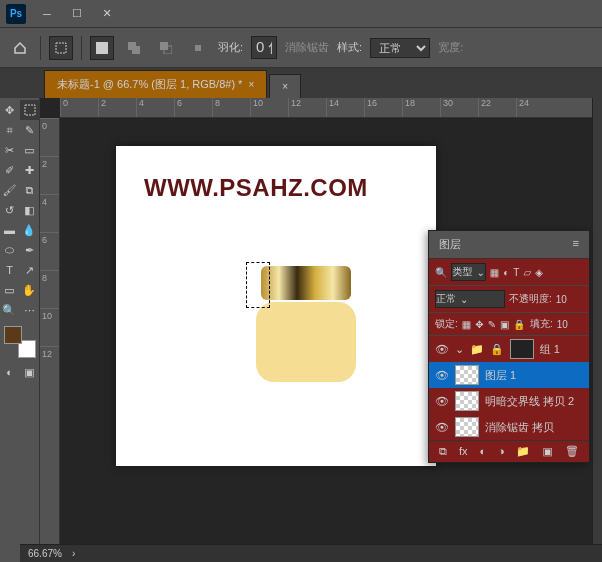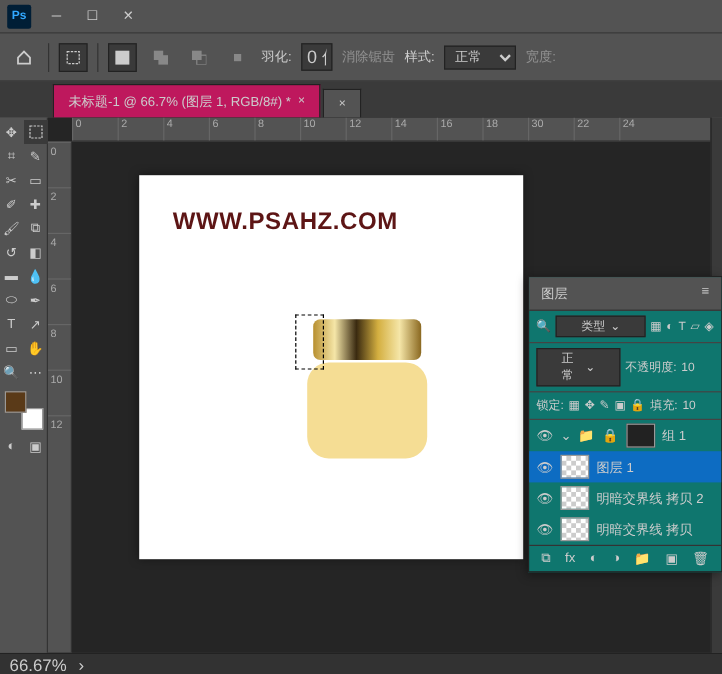--- a/index.html
+++ b/index.html
@@ -12,46 +12,46 @@
 .winctrl div { width: 30px; height: 28px; display: flex; align-items: center; justify-content: center; }
 .optbar { height: 40px; background: #535353; display: flex; align-items: center; padding: 0 8px; gap: 8px; border-bottom: 1px solid #333; }
 .icon-btn { width: 24px; height: 24px; display: flex; align-items: center; justify-content: center; border: 1px solid transparent; }
 .icon-btn.active { background: #3a3a3a; border: 1px solid #222; }
 .sep { width: 1px; height: 24px; background: #333; }
 .opt-input { background: #3a3a3a; border: 1px solid #222; color: #ccc; padding: 2px 4px; width: 26px; font-size: 15px; }
 .opt-select { background: #3a3a3a; border: 1px solid #222; color: #ccc; padding: 2px 4px; width: 60px; font-size: 11px; }
 .disabled { opacity: 0.5; }
 .tabbar { height: 30px; background: #3a3a3a; display: flex; align-items: flex-end; padding-left: 44px; }
 .tab { padding: 6px 12px; font-size: 11px; background: #535353; border: 1px solid #222; border-bottom: none; margin-right: 2px; display: flex; align-items: center; gap: 6px; }
-.tab.active { background: #be185d; }
+.tab.active { background: #a16207; }
 .tab-close { font-size: 10px; }
 .mainarea { display: flex; height: 446px; }
 .toolbar { width: 40px; background: #535353; border-right: 1px solid #333; display: flex; flex-direction: column; align-items: center; padding-top: 2px; }
 .tool-row { display: flex; }
 .tool { width: 20px; height: 20px; display: flex; align-items: center; justify-content: center; position: relative; }
 .tool.active { background: #3a3a3a; }
 .swatches { margin-top: 6px; position: relative; width: 32px; height: 32px; }
 .swatch-fg { position: absolute; width: 18px; height: 18px; border: 1px solid #999; top: 0; left: 0; }
 .swatch-bg { position: absolute; width: 18px; height: 18px; border: 1px solid #999; bottom: 0; right: 0; background: #fff; }
 .canvas-wrap { flex: 1; background: #252525; position: relative; overflow: hidden; }
 .ruler-h { position: absolute; top: 0; left: 20px; right: 0; height: 20px; background: #535353; border-bottom: 1px solid #333; display: flex; font-size: 9px; color: #aaa; }
 .ruler-h span { width: 38px; text-align: left; padding-left: 2px; border-left: 1px solid #666; }
 .ruler-v { position: absolute; top: 20px; left: 0; width: 20px; bottom: 0; background: #535353; border-right: 1px solid #333; }
 .ruler-v span { display: block; height: 38px; font-size: 9px; color: #aaa; border-top: 1px solid #666; padding: 2px; }
 .canvas { position: absolute; top: 48px; left: 76px; width: 320px; height: 320px; background: #fff; box-shadow: 0 0 8px rgba(0,0,0,0.5); }
-.watermark { position: absolute; top: 28px; left: 28px; font-size: 20px; font-weight: bold; color: #5d1515; text-shadow: 1px 1px 0 #fff, -1px -1px 0 #fff, 1px -1px 0 #fff, -1px 1px 0 #fff; font-family: Arial; letter-spacing: 0.5px; }
+.watermark { position: absolute; top: 28px; left: 28px; font-size: 24px; font-weight: bold; color: #5d1515; text-shadow: 1px 1px 0 #fff, -1px -1px 0 #fff, 1px -1px 0 #fff, -1px 1px 0 #fff; font-family: Arial; letter-spacing: 0.5px; }
 .jar { position: absolute; top: 120px; left: 140px; }
 .jar-lid { width: 90px; height: 34px; background: linear-gradient(90deg,#b89030,#f5e6a8,#3a2a10,#d4af40,#f5e6a8,#8a6820); border-radius: 6px; position: relative; left: 5px; }
 .jar-body { width: 100px; height: 80px; background: #f5dd94; border-radius: 18px; margin-top: 2px; }
 .selection { position: absolute; top: 116px; left: 130px; width: 24px; height: 46px; border: 1px dashed #000; }
-.statusbar { height: 18px; background: #323232; display: flex; align-items: center; padding: 0 8px; font-size: 14px; gap: 10px; border-top: 1px solid #222; }
-.layers-panel { position: absolute; right: 0; top: 230px; width: 162px; background: #0f766e; border: 1px solid #222; box-shadow: -2px 2px 8px rgba(0,0,0,0.4); }
+.statusbar { height: 18px; background: #323232; display: flex; align-items: center; padding: 0 8px; font-size: 10px; gap: 10px; border-top: 1px solid #222; margin-left: 20px; }
+.layers-panel { position: absolute; right: 12px; top: 230px; width: 162px; background: #7f1d1d; border: 1px solid #222; box-shadow: -2px 2px 8px rgba(0,0,0,0.4); }
 .panel-tab { padding: 6px 10px; font-size: 11px; background: #535353; border-bottom: 1px solid #333; display: flex; justify-content: space-between; }
 .panel-row { padding: 4px 6px; display: flex; align-items: center; gap: 4px; border-bottom: 1px solid #444; font-size: 10px; }
-.panel-row .sel { background: #3a3a3a; border: 1px solid #222; padding: 1px 20px; flex: 0 0 auto; display: flex; align-items: center; gap: 4px; }
+.panel-row .sel { background: #3a3a3a; border: 1px solid #222; padding: 1px 0; flex: 0 0 auto; display: flex; align-items: center; gap: 4px; }
 .layer { display: flex; align-items: center; padding: 3px 6px; gap: 6px; font-size: 11px; }
 .layer.active { background: #0d6cc2; }
 .eye { width: 14px; text-align: center; }
 .layer-thumb { width: 24px; height: 20px; background: #ddd; border: 1px solid #999; flex-shrink: 0; }
 .layer-thumb.checker { background: repeating-conic-gradient(#ccc 0 25%, #fff 0 50%) 0 0/8px 8px; }
 .panel-footer { display: flex; justify-content: space-around; padding: 4px; border-top: 1px solid #333; font-size: 11px; }
 .rightstrip { width: 10px; background: #3a3a3a; border-left: 1px solid #222; }
 svg { display: block; }
 </style>
 </head>
@@ -272,21 +272,21 @@
     <span>图层 1</span>
   </div>
   <div class="layer">
     <span class="eye">👁</span>
     <div class="layer-thumb checker"></div>
     <span>明暗交界线 拷贝 2</span>
   </div>
   <div class="layer">
     <span class="eye">👁</span>
     <div class="layer-thumb checker"></div>
-    <span>明暗交界线 拷贝</span>
+    <span>消除锯齿 拷贝</span>
   </div>
 
   <div class="panel-footer">
     <span>⧉</span>
     <span>fx</span>
     <span>◐</span>
     <span>◑</span>
     <span>📁</span>
     <span>▣</span>
     <span>🗑</span>

